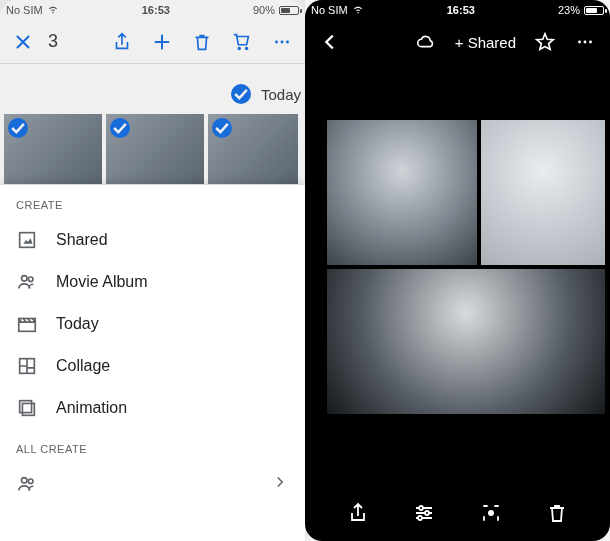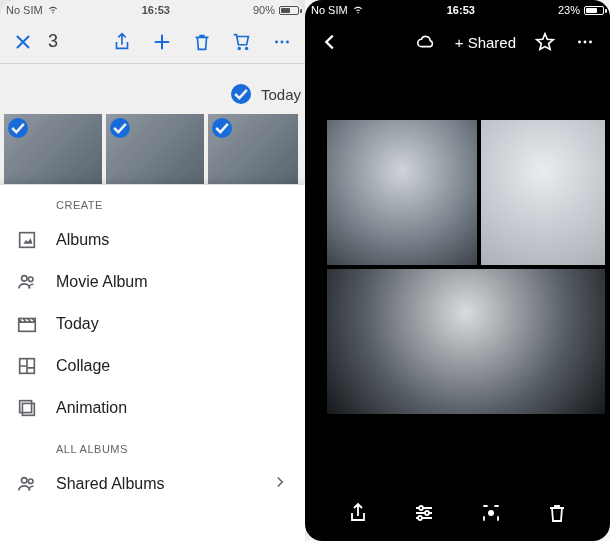--- a/index.html
+++ b/index.html
@@ -29,21 +29,21 @@
   
   .daterow { display:flex; align-items:center; gap:10px; padding: 20px 4px 10px; color:#3c4043; font-size:15px;justify-content:flex-end; }
   .chk { width:20px; height:20px; border-radius:50%; background:#1a73e8; display:flex; align-items:center; justify-content:center; }
   .thumbs { display:flex; gap:4px; padding: 0 4px; }
   .thumb { width: 98px; height: 70px; position:relative; background: linear-gradient(135deg,#9aa3ad,#5f6b76); overflow:hidden; }
   .thumb .chk { position:absolute; top:4px; left:4px; }
   .thumb.cut { width: 90px; }
 
   
   .sheet { position:absolute; left:0; right:0; bottom:0; top:185px; background:#fff; box-shadow: 0 -2px 8px rgba(0,0,0,0.15); overflow:hidden; }
-  .sheet .sectlabel { font-size:11px; letter-spacing:0.5px; color:#5f6368; padding:14px 16px 8px;margin-left:40px; }
+  .sheet .sectlabel { font-size:11px; letter-spacing:0.5px; color:#5f6368; padding:14px 16px 8px; }
   .menu { list-style:none; }
   .menu li { display:flex; align-items:center; gap:18px; padding: 10px 16px; font-size:16px; color:#202124; }
   .menu li .mic { width:22px; height:22px; color:#5f6368; display:flex; align-items:center; justify-content:center; flex-shrink:0; }
   .menu li .chev { margin-left:auto; color:#5f6368; }
 
   
   .rtoolbar { height:44px; display:flex; align-items:center; gap:18px; padding:0 14px; }
   .rtoolbar .ic { width:22px; height:22px; display:flex; align-items:center; justify-content:center; color:#fff; }
   .rtoolbar .spacer { flex:1; }
   .rtoolbar .txt { font-size:15px; color:#fff; }
@@ -161,21 +161,21 @@
   <div class="sheet">
     <div class="sectlabel">CREATE</div>
     <ul class="menu">
       <li>
         <span class="mic">
             <svg viewBox="0 0 24 24">
               <rect x="4" y="4" width="16" height="16" fill="none" stroke="currentColor" stroke-width="1.8"></rect>
               <path fill="currentColor" d="M8 16l3-4 2 2 3-4 2 6z"></path>
             </svg>
           </span>
-        <span>Albums</span>
+        <span>Shared</span>
       </li>
       <li>
         <span class="mic">
             <svg viewBox="0 0 24 24">
               <circle cx="9" cy="8" r="3" fill="none" stroke="currentColor" stroke-width="1.8"></circle>
               <circle cx="16" cy="9" r="2.5" fill="none" stroke="currentColor" stroke-width="1.8"></circle>
               <path fill="none" stroke="currentColor" stroke-width="1.8" d="M3 19c0-3 3-5 6-5s6 2 6 5M14 19c0-2.5 2-4.5 5-4.5"></path>
             </svg>
           </span>
         <span>Movie Album</span>
@@ -201,31 +201,30 @@
       <li>
         <span class="mic">
             <svg viewBox="0 0 24 24">
               <rect x="7" y="7" width="13" height="13" fill="none" stroke="currentColor" stroke-width="1.8"></rect>
               <rect x="4" y="4" width="13" height="13" fill="none" stroke="currentColor" stroke-width="1.8"></rect>
             </svg>
           </span>
         <span>Animation</span>
       </li>
     </ul>
-    <div class="sectlabel">ALL ALBUMS</div>
+    <div class="sectlabel">ALL CREATE</div>
     <ul class="menu">
       <li>
         <span class="mic">
             <svg viewBox="0 0 24 24">
               <circle cx="9" cy="8" r="3" fill="none" stroke="currentColor" stroke-width="1.8"></circle>
               <circle cx="16" cy="9" r="2.5" fill="none" stroke="currentColor" stroke-width="1.8"></circle>
               <path fill="none" stroke="currentColor" stroke-width="1.8" d="M3 19c0-3 3-5 6-5s6 2 6 5M14 19c0-2.5 2-4.5 5-4.5"></path>
             </svg>
           </span>
-        <span>Shared Albums</span>
         <span class="chev"><svg viewBox="0 0 24 24" width="18" height="18">
               <path fill="none" stroke="currentColor" stroke-width="2" d="M9 6l6 6-6 6"></path>
             </svg></span>
       </li>
     </ul>
   </div>
 </div>
 
 <div class="pane right">
   <div class="status">

